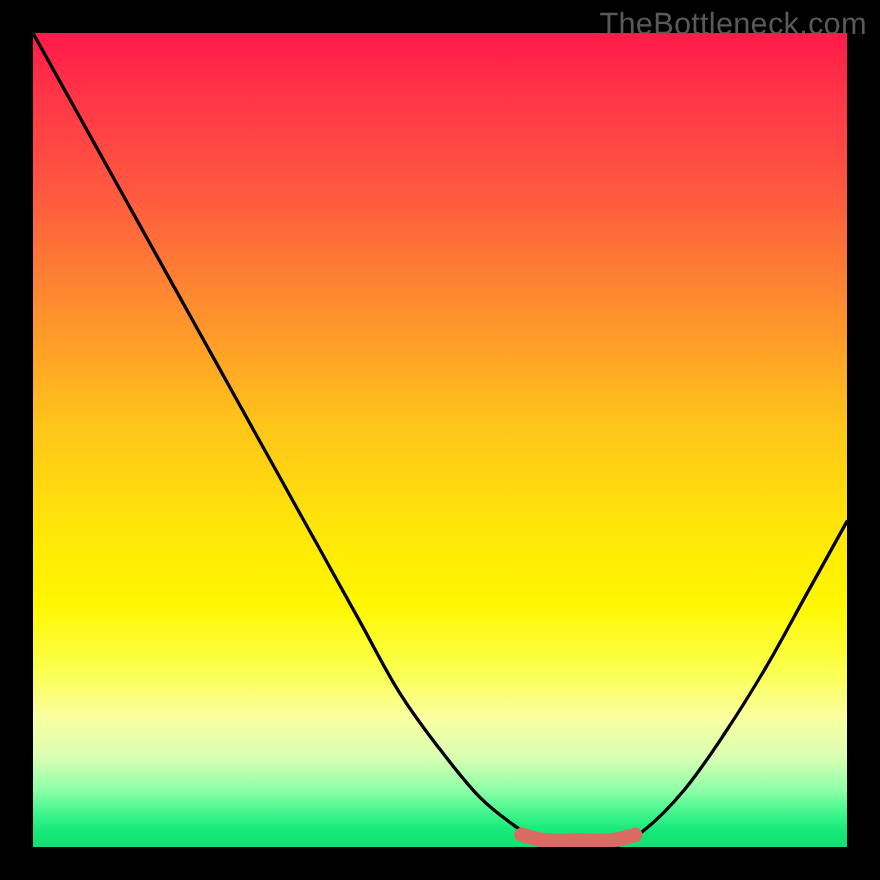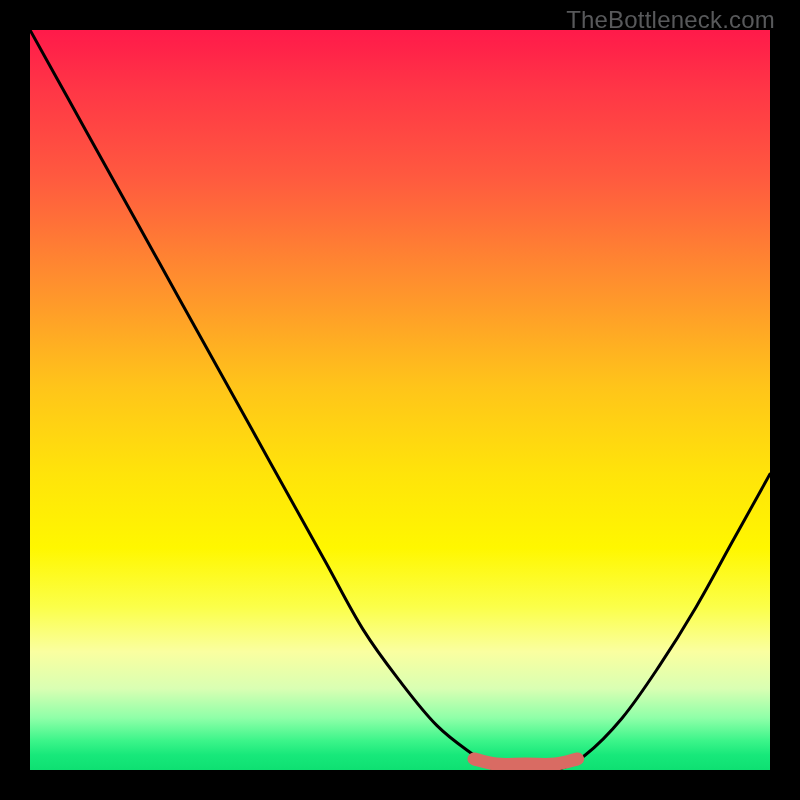--- a/index.html
+++ b/index.html
@@ -6,23 +6,23 @@
   html, body { width: 800px; height: 800px; overflow: hidden; background: #000; }
   .frame {
     position: relative;
     width: 800px;
     height: 800px;
     background: #000;
   }
   .attribution {
     position: absolute;
     top: 6px;
-    right: 25px;
+    right: 12px;
     font-family: Arial, Helvetica, sans-serif;
-    font-size: 24px;
+    font-size: 28px;
     color: #58595b;
     letter-spacing: 0.2px;
   }
   .plot {
     position: absolute;
     left: 30px;
     top: 30px;
     width: 740px;
     height: 740px;
   }

